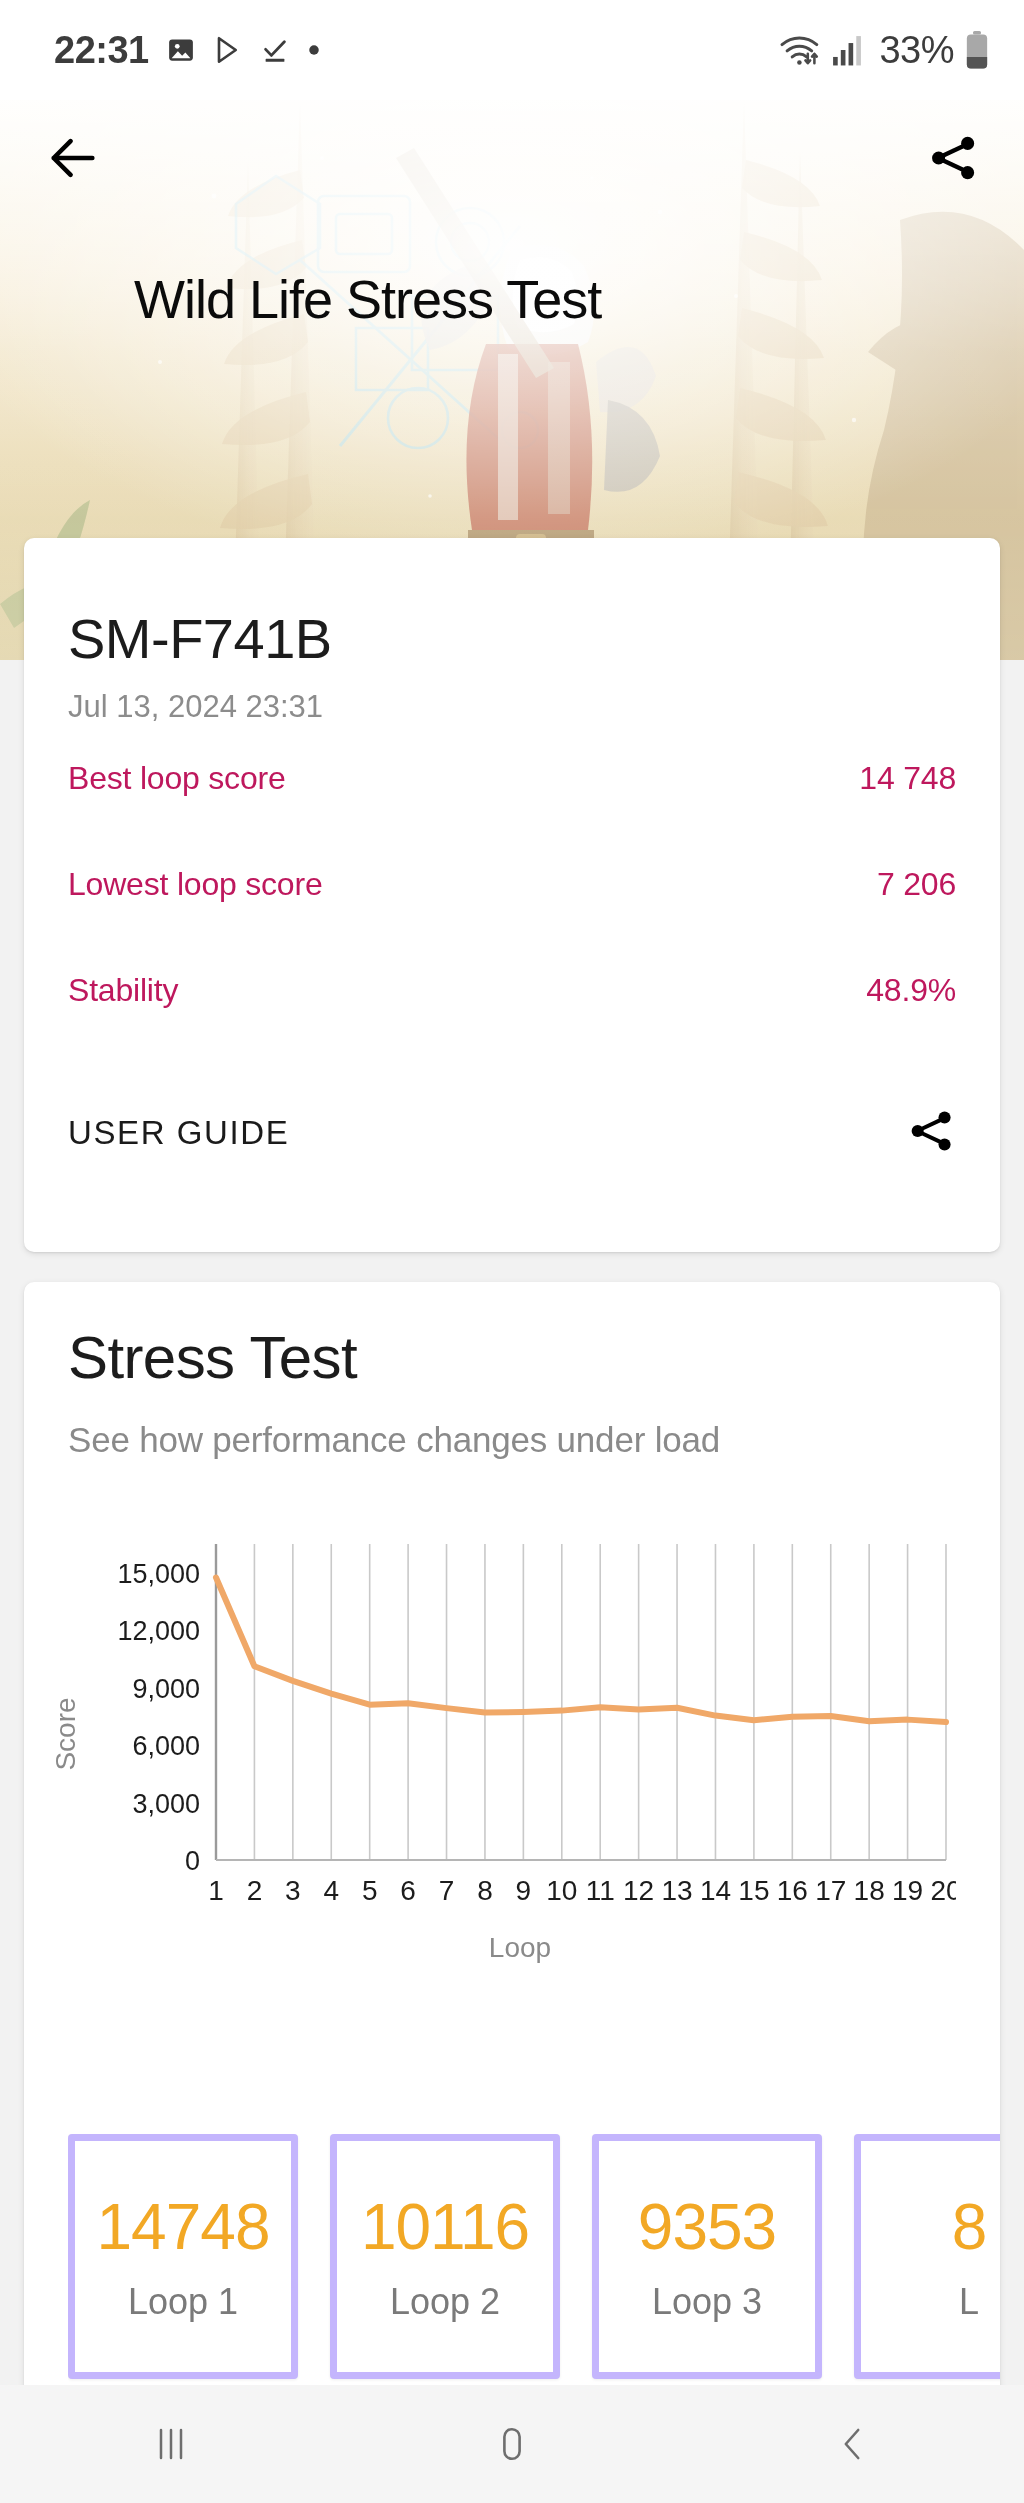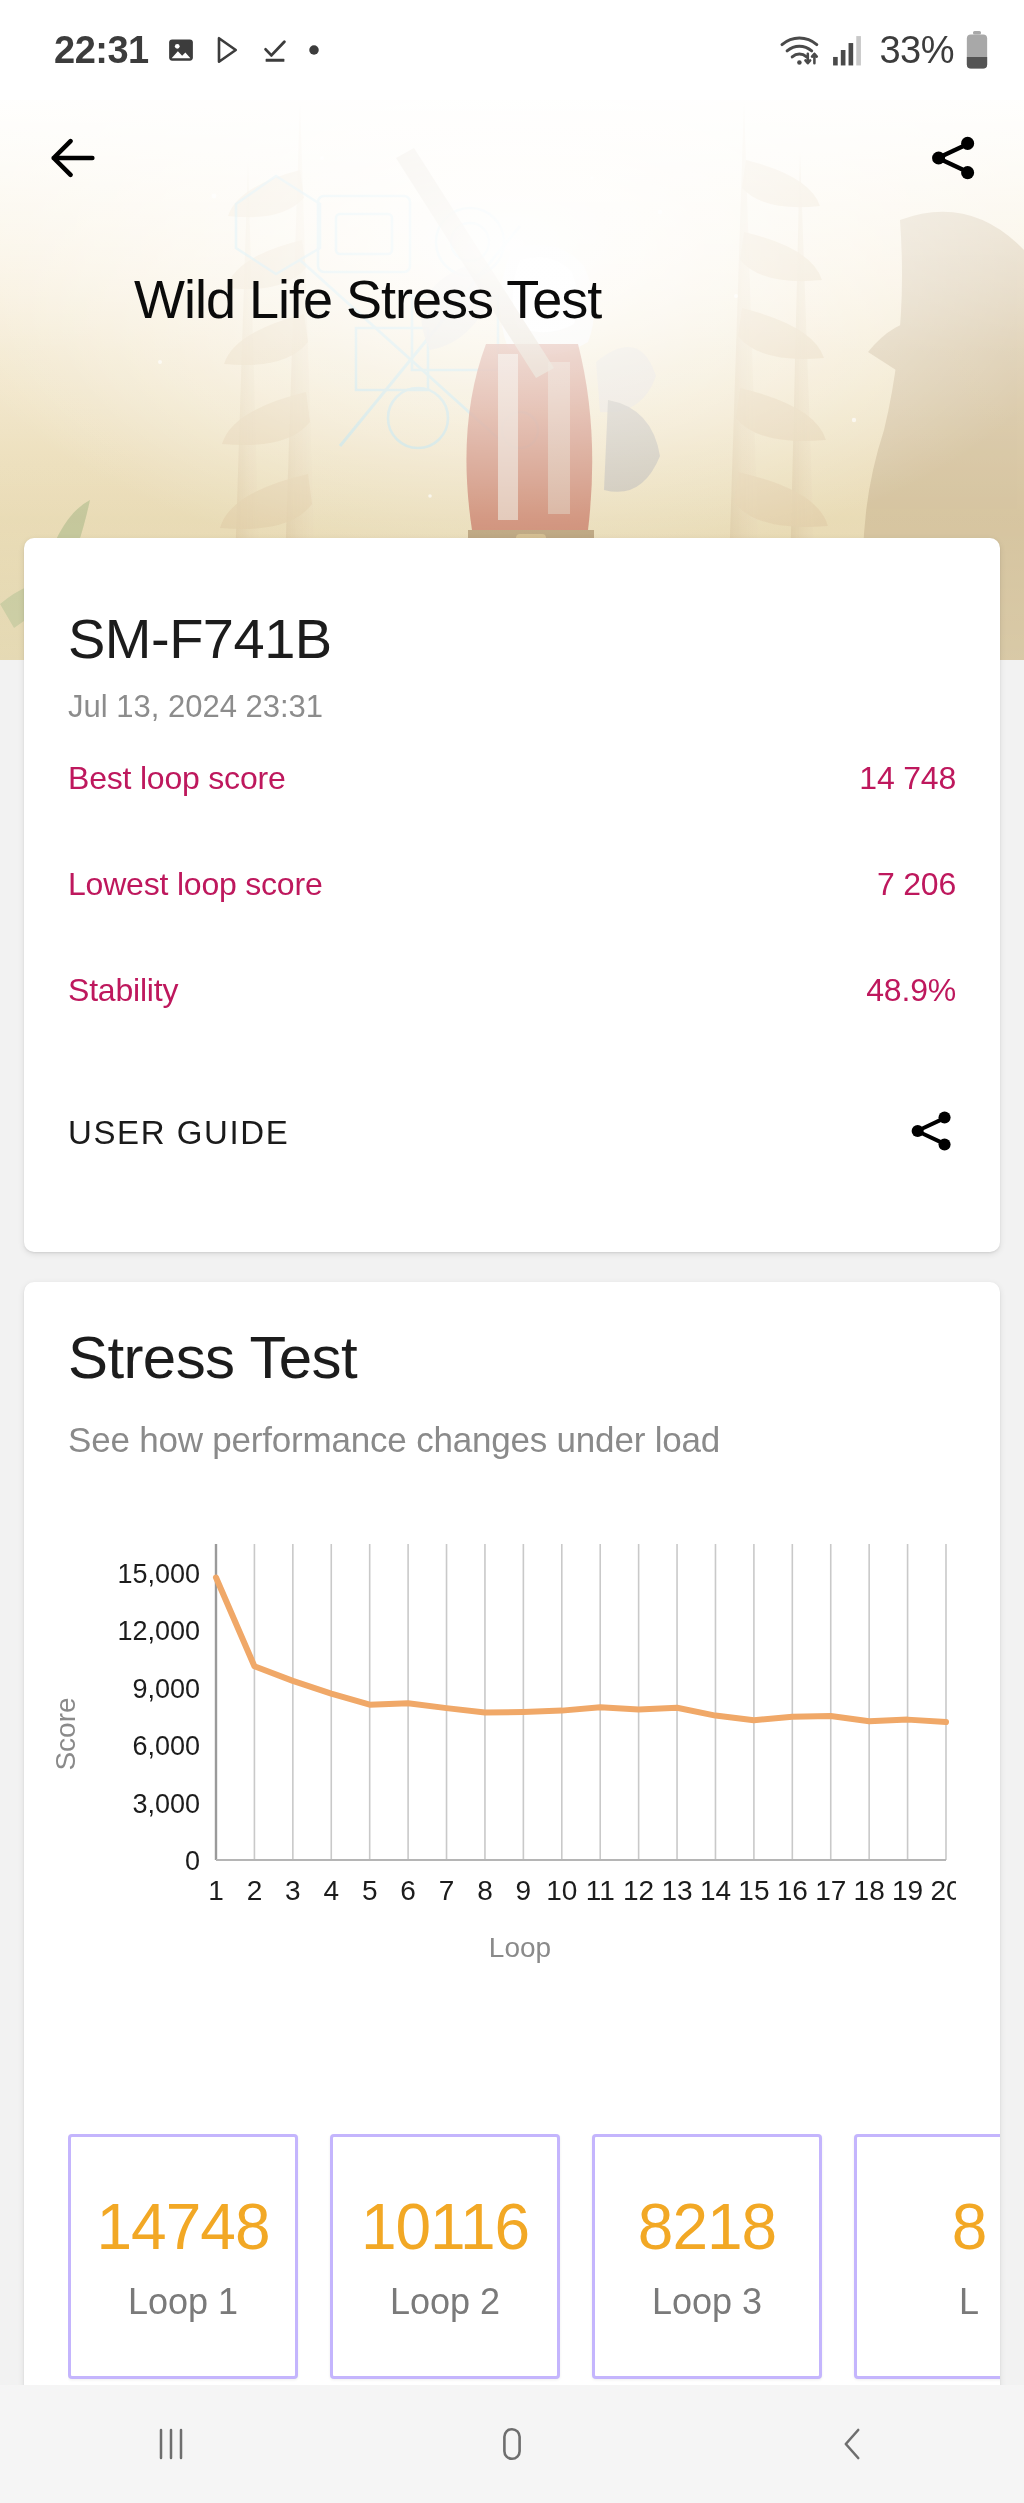--- a/index.html
+++ b/index.html
@@ -92,21 +92,21 @@
   .tickfont{ font-family:"Liberation Sans", sans-serif; font-size:27px; fill:#1c1c1c; }
   .tickfont-x{ font-family:"Liberation Sans", sans-serif; font-size:28px; fill:#1c1c1c; }
 
   
   .loop-strip{
     position:absolute; left:44px; top:852px; width:940px; height:260px;
     display:flex; gap:32px; overflow:hidden;
   }
   .loop-card{
     flex:0 0 230px; height:245px; background:#fff;
-    border:3px solid #c4b5fd; border-radius:4px;
+    border:7px solid #c4b5fd; border-radius:4px;
     box-shadow:0 1px 3px rgba(0,0,0,0.07);
     display:flex; flex-direction:column; align-items:center; justify-content:center;text-align:right;
   }
   .loop-score{ font-size:64px; color:#f2a825; letter-spacing:-1px; }
   .loop-name{ font-size:36px; color:#7a7a7a; margin-top:17px; }
 
   
   .navbar{
     position:absolute; bottom:0; left:0; width:1024px; height:118px;
     background:#f5f5f5; display:flex; align-items:center; z-index:30;
@@ -390,21 +390,21 @@
   <div class="loop-strip">
     <div class="loop-card">
       <div class="loop-score">14748</div>
       <div class="loop-name">Loop 1</div>
     </div>
     <div class="loop-card">
       <div class="loop-score">10116</div>
       <div class="loop-name">Loop 2</div>
     </div>
     <div class="loop-card">
-      <div class="loop-score">8218</div>
+      <div class="loop-score">9353</div>
       <div class="loop-name">Loop 3</div>
     </div>
     <div class="loop-card">
       <div class="loop-score">8</div>
       <div class="loop-name">L</div>
     </div>
   </div>
 </div>
 
 <div class="navbar">

